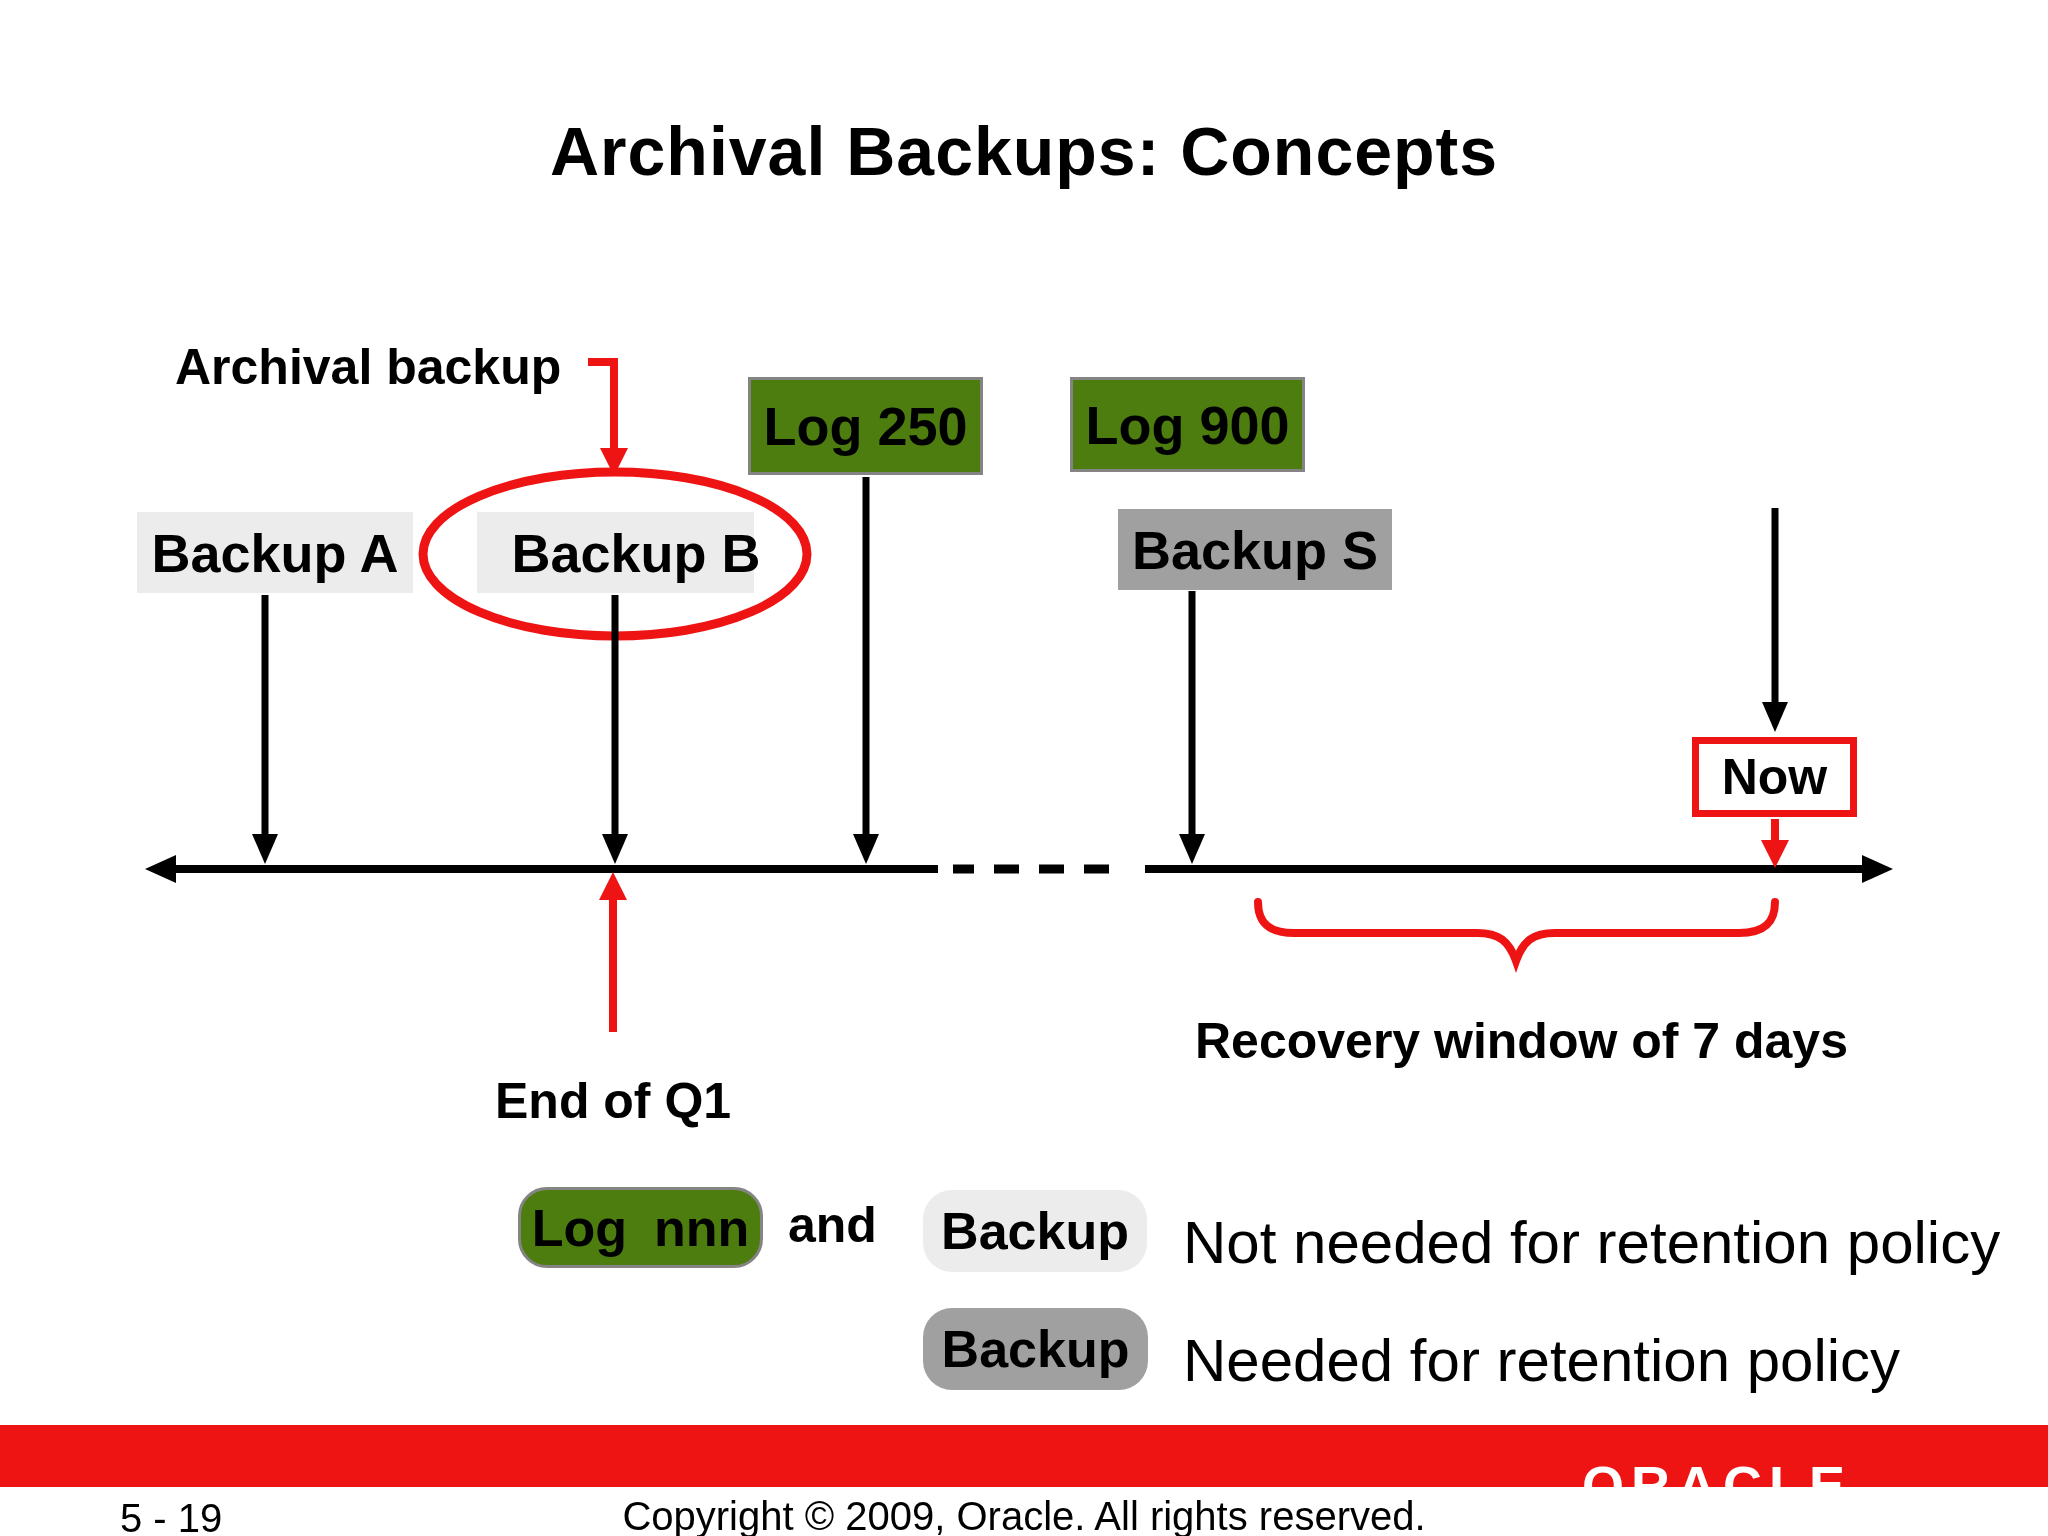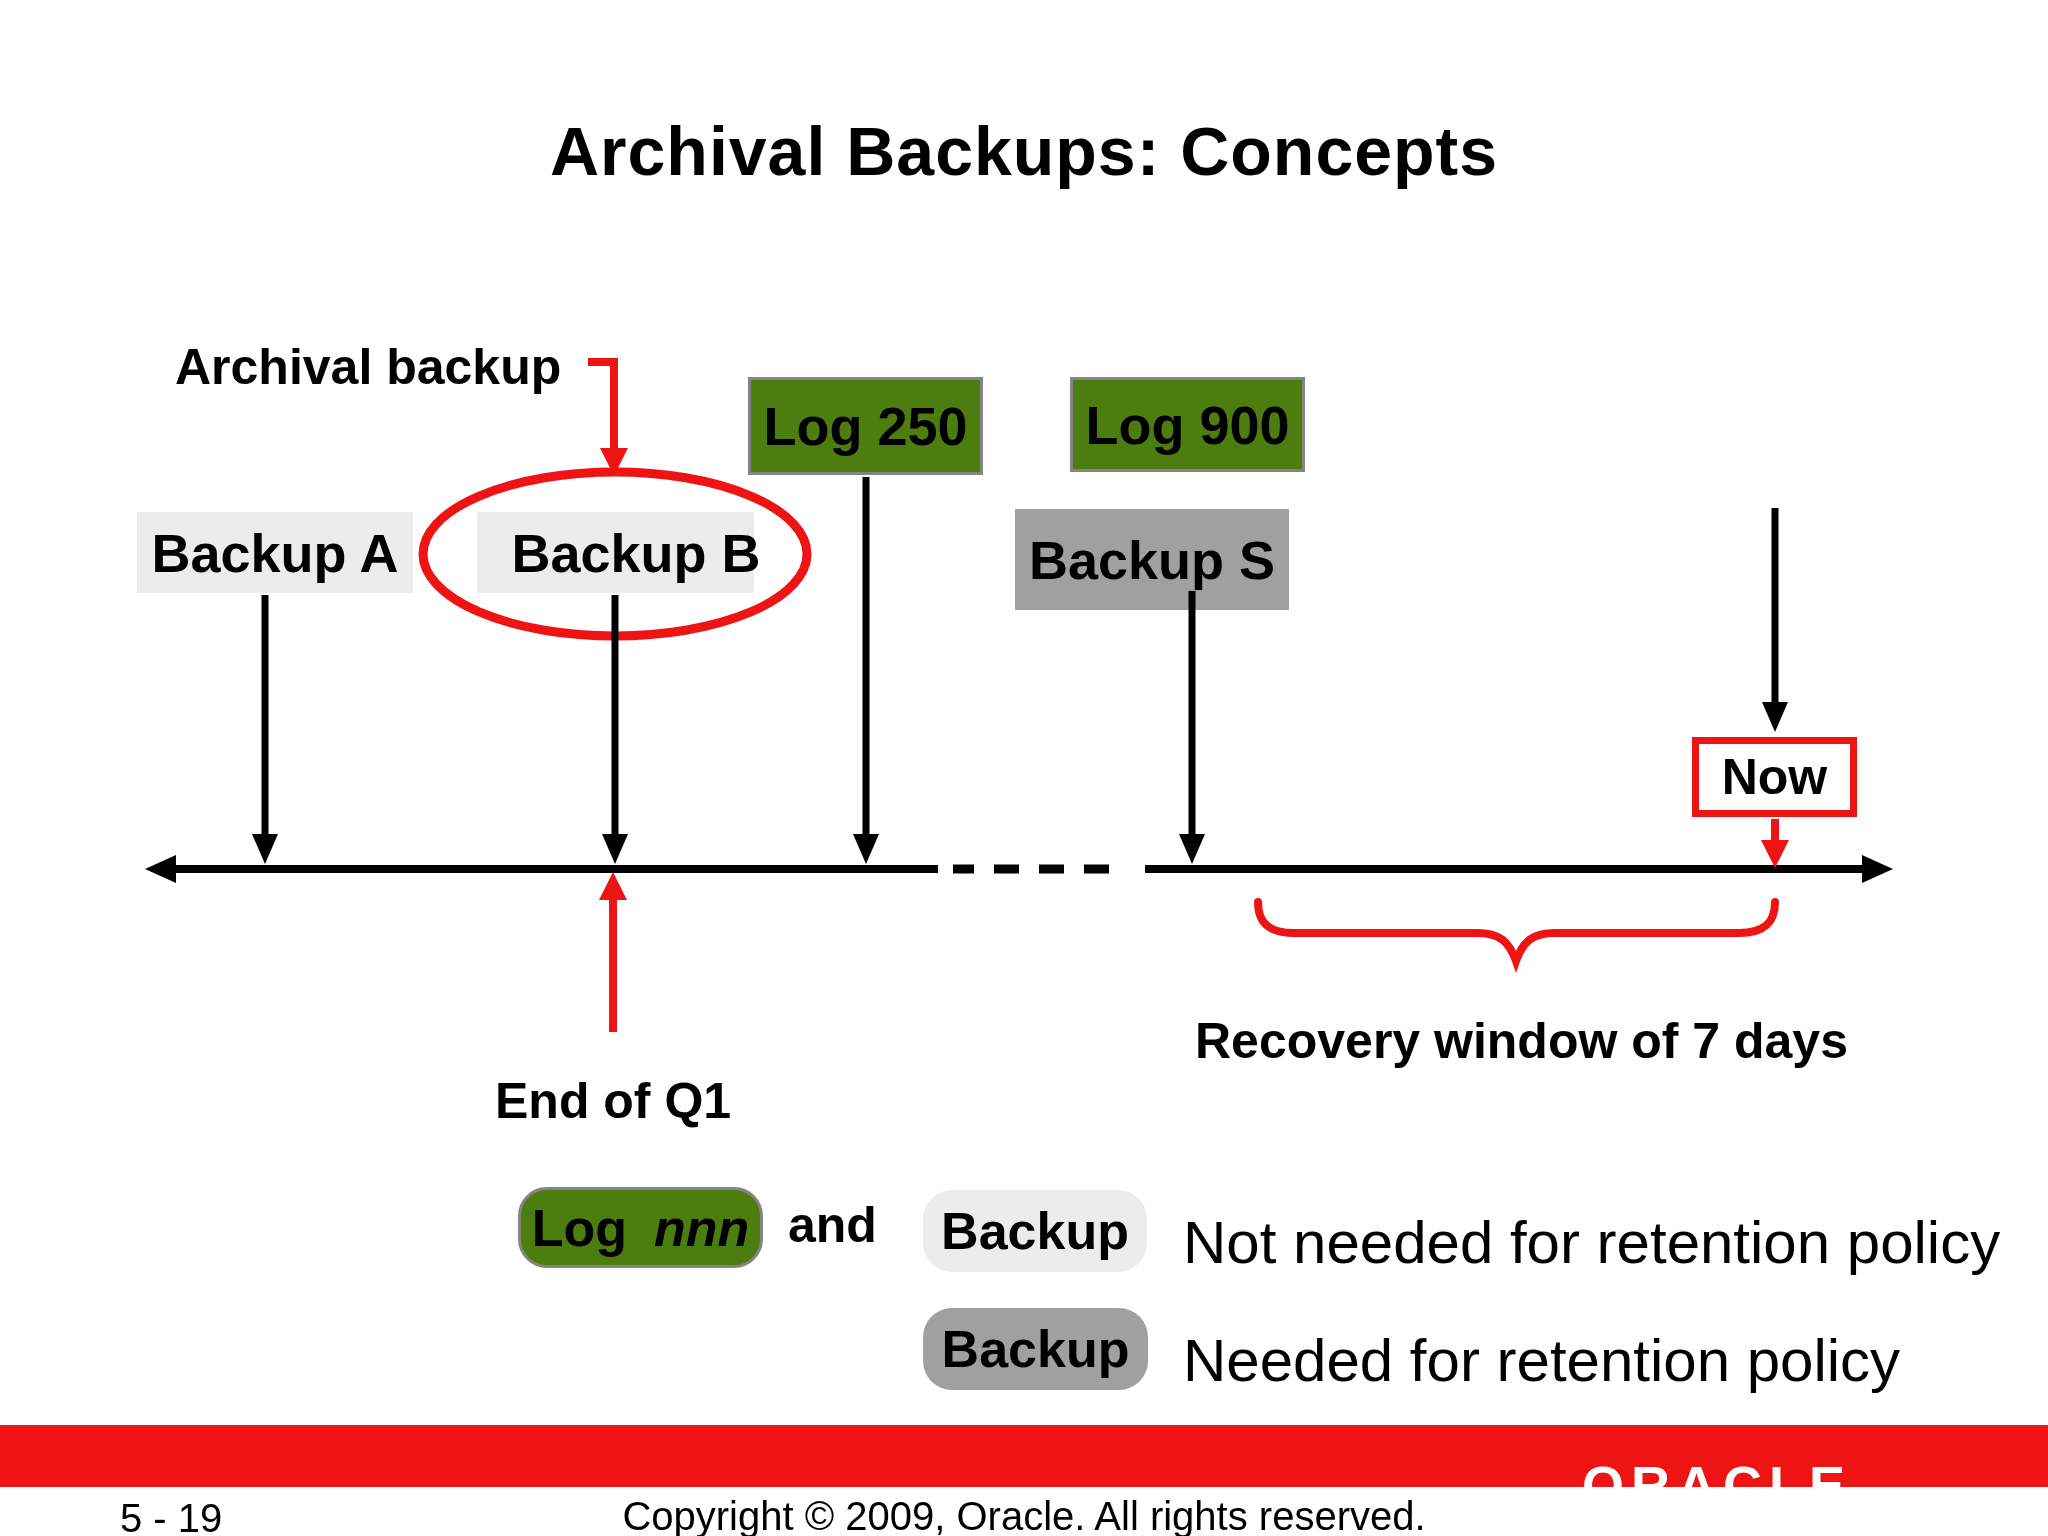--- a/index.html
+++ b/index.html
@@ -21,21 +21,21 @@
     display:flex;align-items:center;justify-content:center;
     font-weight:bold;font-size:54px;white-space:nowrap;
     box-sizing:border-box;
   }
   .log-box{background:#4d7c0f;border:3px solid var(--box-border);}
   .light-box{background:var(--light-gray);}
   .dark-box{background:var(--dark-gray);}
   .now-box{background:#fff;border:7px solid var(--red);font-size:50px;}
   .legend-box{font-size:52px;border-radius:29px;}
   .legend-text{font-weight:normal;font-size:60px;white-space:nowrap;}
-  .italic{font-style:italic;margin-left:27px;}
+  .italic{margin-left:27px;}
   svg.overlay{position:absolute;left:0;top:0;pointer-events:none;}
   .stroke-red{stroke:var(--red);fill:none;}
   .fill-red{fill:var(--red);stroke:none;}
   .stroke-black{stroke:#000;fill:none;}
   .fill-black{fill:#000;stroke:none;}
   .footer-bar{left:0;top:1425px;width:2048px;height:62px;background:var(--red);}
   .oracle-logo{
     left:1582px;top:1425px;height:62px;display:flex;align-items:center;
     color:#fff;font-weight:bold;font-size:54px;letter-spacing:7px;margin-top:29px;
   }
@@ -49,21 +49,21 @@
 <div class="slide">
 
   <div class="abs title">Archival Backups: Concepts</div>
 
   <div class="abs label" style="left:175px;top:338px;">Archival backup</div>
 
   <div class="abs box log-box" style="left:748px;top:377px;width:235px;height:98px;">Log 250</div>
   <div class="abs box log-box" style="left:1070px;top:377px;width:235px;height:95px;">Log 900</div>
   <div class="abs box light-box" style="left:137px;top:512px;width:276px;height:81px;">Backup A</div>
   <div class="abs box light-box" style="left:477px;top:512px;width:277px;height:81px;padding-left:41px;">Backup B</div>
-  <div class="abs box dark-box" style="left:1015px;top:509px;width:274px;height:101px;">Backup S</div>
+  <div class="abs box dark-box" style="left:1118px;top:509px;width:274px;height:81px;">Backup S</div>
   <div class="abs box now-box" style="left:1692px;top:737px;width:165px;height:80px;">Now</div>
 
   <div class="abs label" style="left:495px;top:1072px;">End of Q1</div>
   <div class="abs label" style="left:1195px;top:1012px;">Recovery window of 7 days</div>
 
   <div class="abs box log-box legend-box" style="left:518px;top:1187px;width:245px;height:81px;">
     <span>Log</span>
       <span class="italic">nnn</span>
   </div>
   <div class="abs label" style="left:788px;top:1196px;">and</div>

